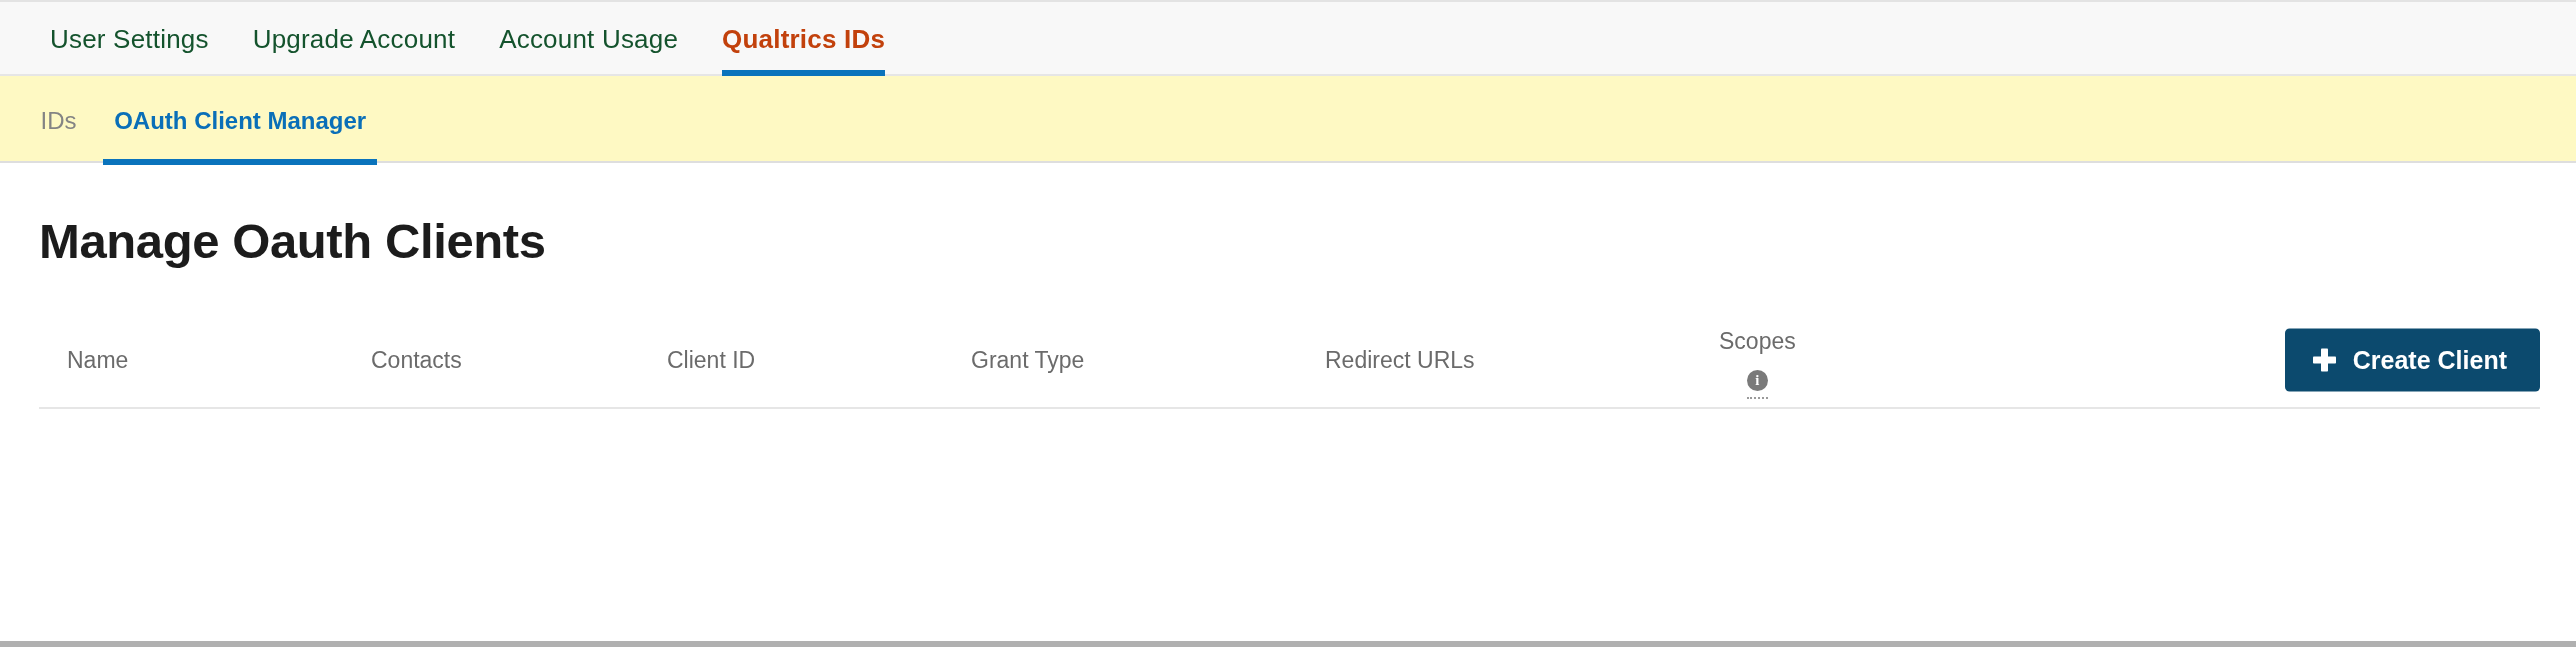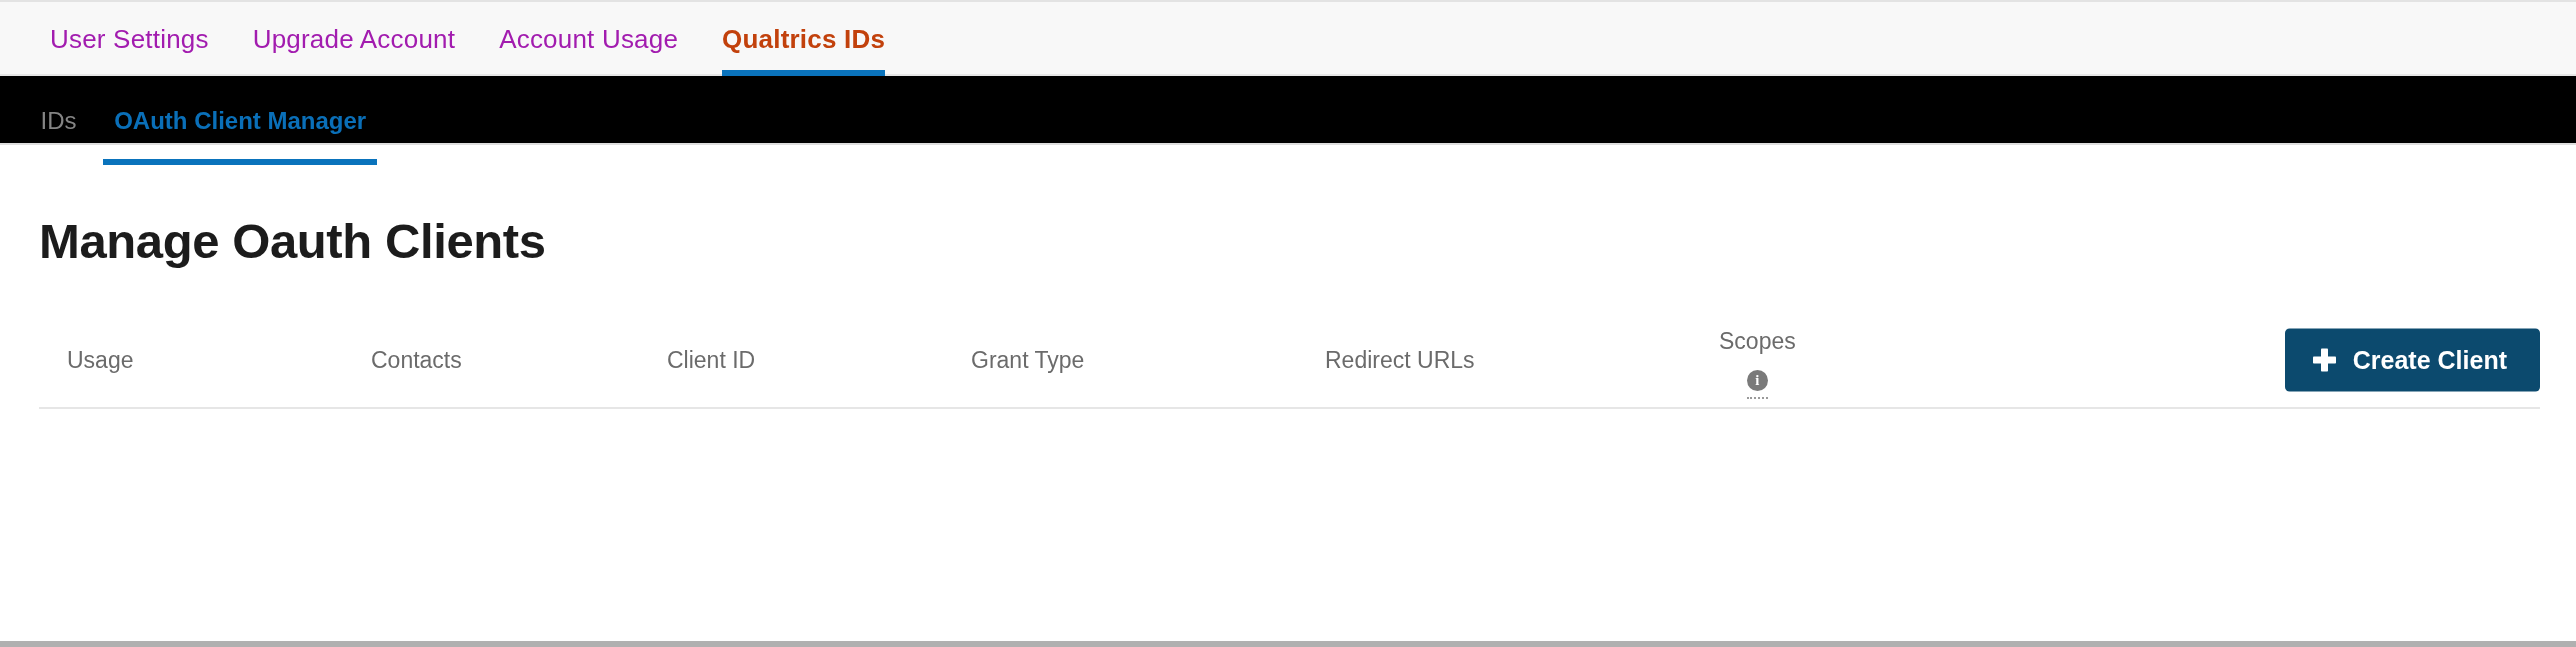--- a/index.html
+++ b/index.html
@@ -43,21 +43,21 @@
     align-items: flex-start;
     padding-left: 28px;
   }
   .nav-tab {
     position: relative;
     height: 74px;
     display: flex;
     align-items: center;
     padding: 0 22px;
     font-size: 26px;
-    color: #a21caf;
+    color: #14532d;
     letter-spacing: 0.2px;
     cursor: pointer;
     white-space: nowrap;
     box-sizing: border-box;
   }
   .nav-tab.active {
     color: #c2410c;
     font-weight: bold;
   }
   .nav-tab.active::after {
@@ -68,22 +68,22 @@
     bottom: 0px;
     height: 6.2px;
     background: #0a73bc;
   }
 
   
   .secondary-nav {
     position: absolute;
     top: 76px; left: 0;
     width: 100%;
-    height: 69px;
-    background: #000000;
+    height: 87px;
+    background: #fef9c3;
     border-bottom: 2.3px solid #dedede;
     box-sizing: border-box;
     display: flex;
     align-items: flex-start;
     padding-left: 36px;
   }
   .subtab {
     position: relative;
     height: 89px;
     display: flex;
@@ -274,21 +274,21 @@
   </nav>
 
   <main class="content">
 
     <h1 class="page-title">Manage Oauth Clients</h1>
 
     <section class="table-wrap">
 
       <div class="table-head">
 
-        <div class="th" style="left:28px;">Usage</div>
+        <div class="th" style="left:28px;">Name</div>
 
         <div class="th" style="left:332px;">Contacts</div>
 
         <div class="th" style="left:628px;">Client ID</div>
 
         <div class="th" style="left:932px;">Grant Type</div>
 
         <div class="th" style="left:1286px;">Redirect URLs</div>
 
         <div class="th th-scopes" style="left:1680px;">

